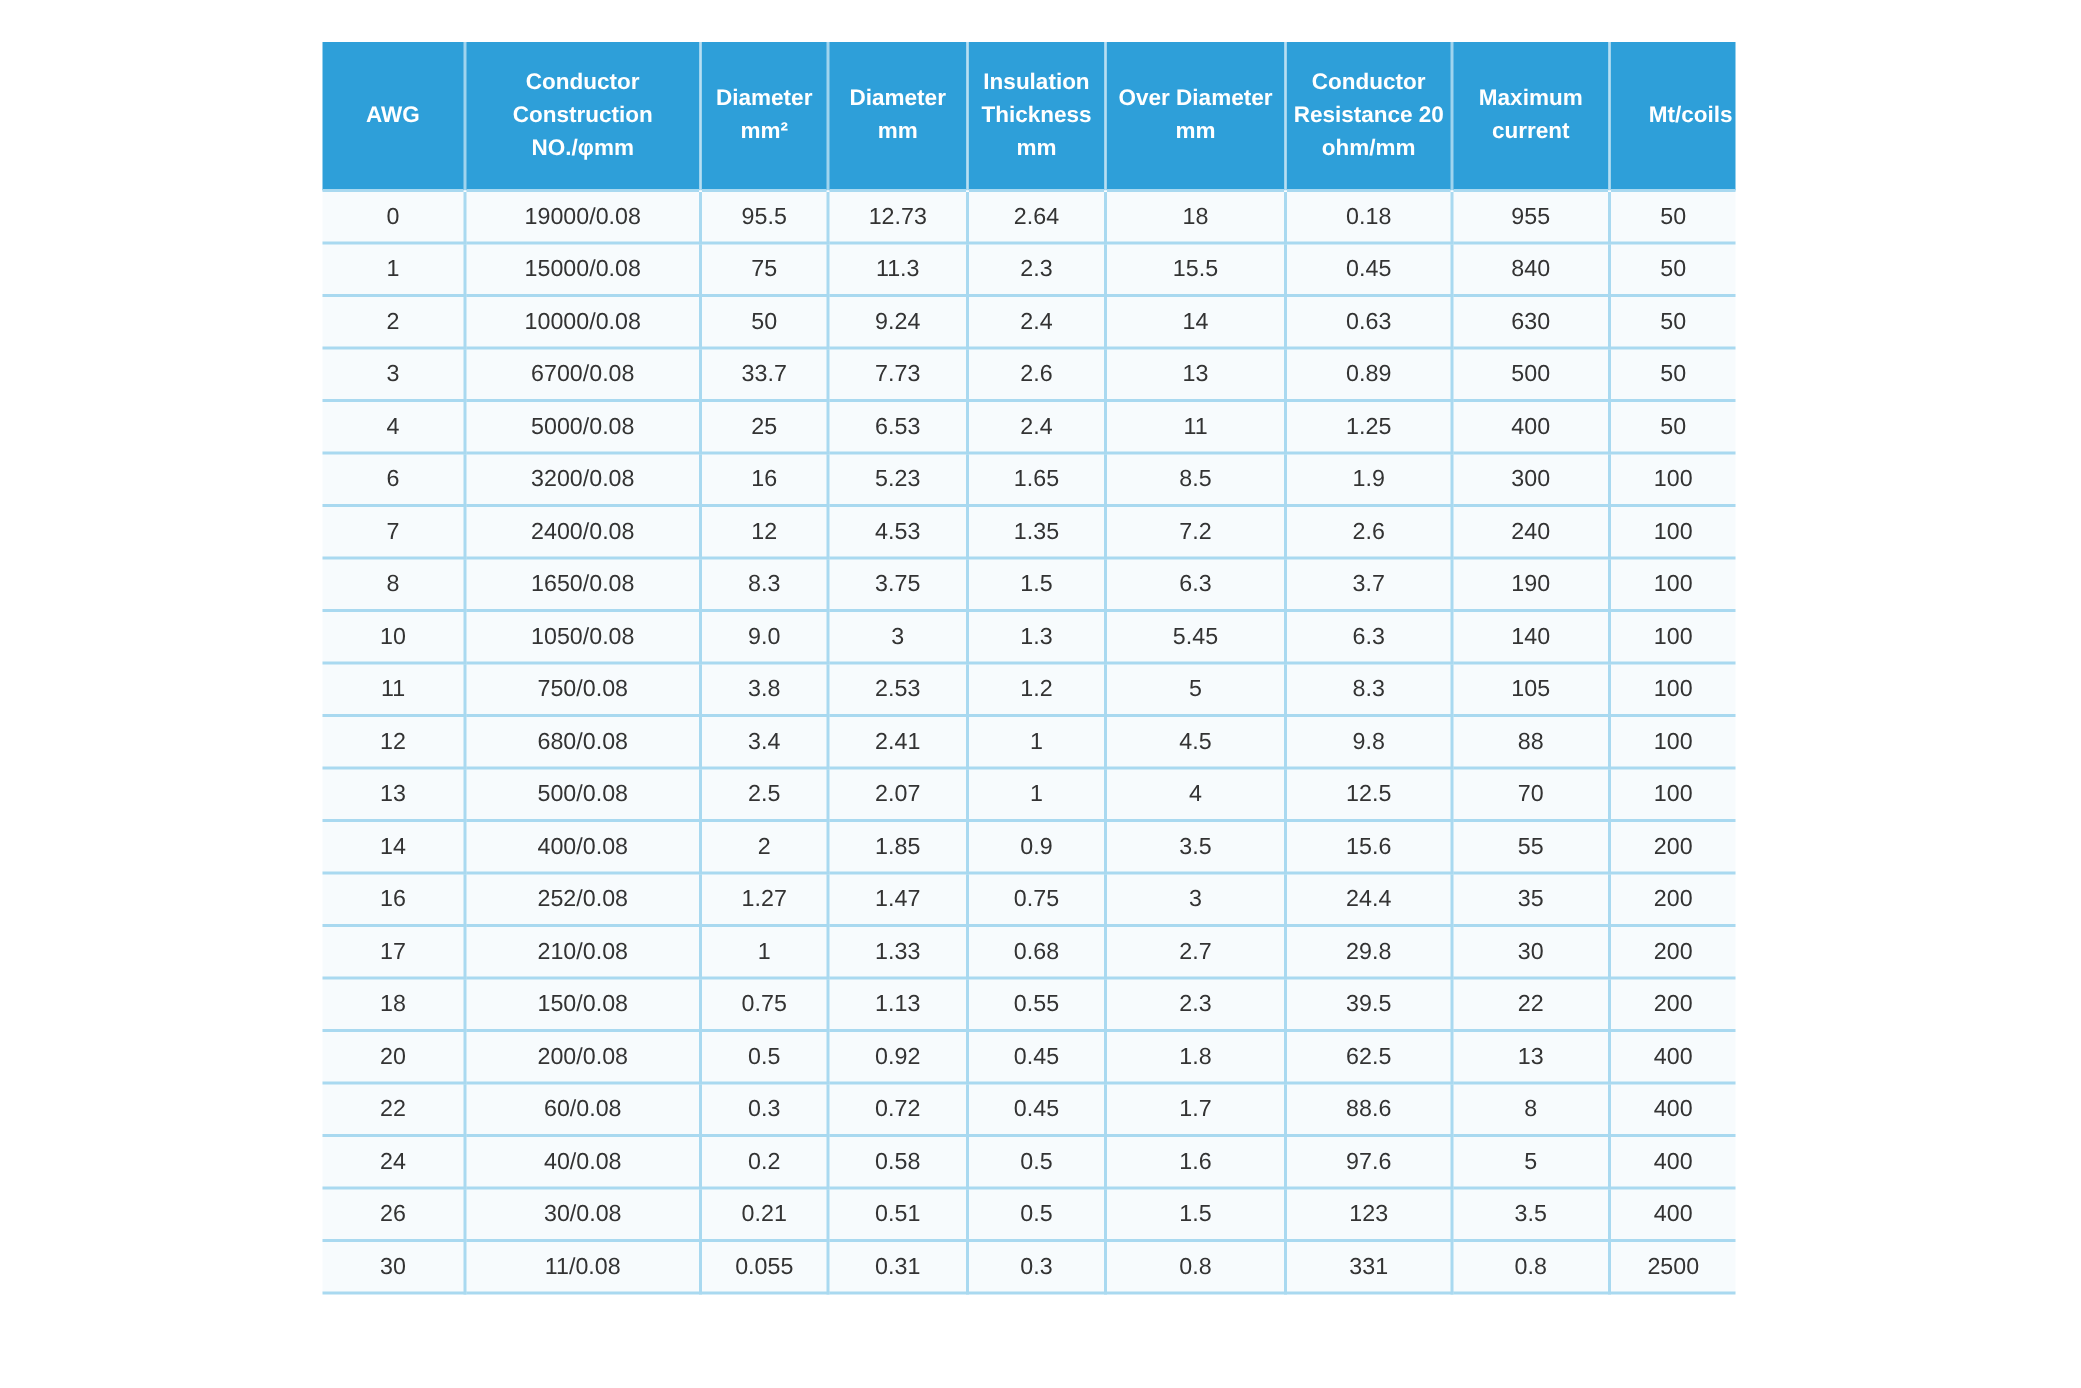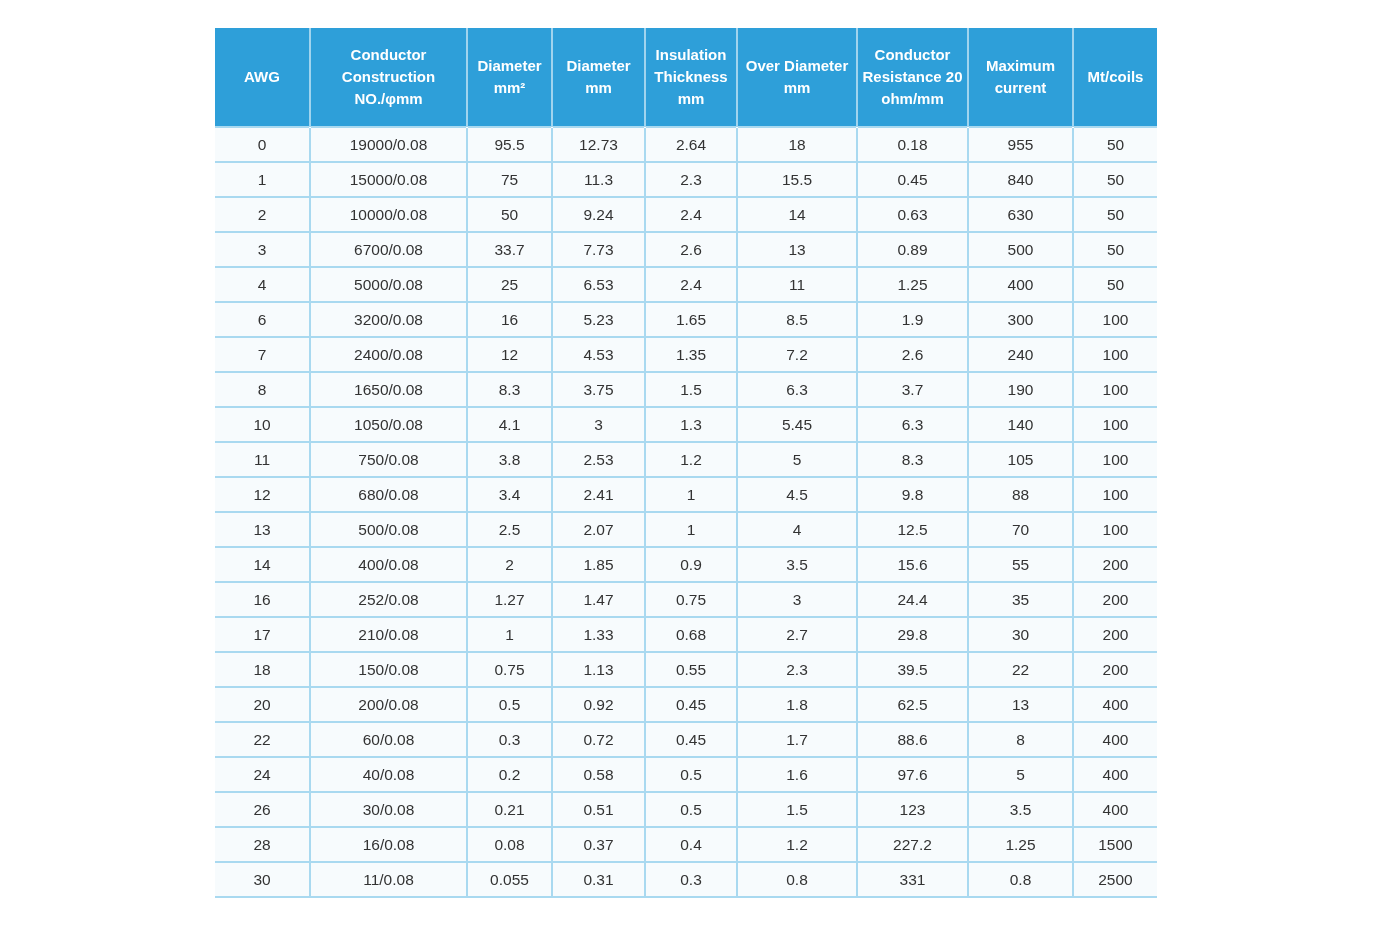--- a/index.html
+++ b/index.html
@@ -33,20 +33,21 @@
     line-height: 1.45;
     height: 98px;
     text-align: center;
     vertical-align: middle;
     white-space: pre-line;
     padding: 0 2px;
     border-right: 2px solid rgba(255,255,255,0.55);
   }
   table.spec thead th:last-child {
     border-right: none;
+    text-align: right;
   }
   table.spec tbody td {
     background: #f7fbfd;
     color: #333333;
     font-size: 15.5px;
     text-align: center;
     vertical-align: middle;
     height: 33px;
     padding: 0 2px;
     border-right: 2px solid #a9d9f0;
@@ -182,21 +183,21 @@
             <td>3.75</td>
             <td>1.5</td>
             <td>6.3</td>
             <td>3.7</td>
             <td>190</td>
             <td>100</td>
           </tr>
           <tr>
             <td>10</td>
             <td>1050/0.08</td>
-            <td>4.1</td>
+            <td>9.0</td>
             <td>3</td>
             <td>1.3</td>
             <td>5.45</td>
             <td>6.3</td>
             <td>140</td>
             <td>100</td>
           </tr>
           <tr>
             <td>11</td>
             <td>750/0.08</td>
@@ -312,31 +313,20 @@
             <td>30/0.08</td>
             <td>0.21</td>
             <td>0.51</td>
             <td>0.5</td>
             <td>1.5</td>
             <td>123</td>
             <td>3.5</td>
             <td>400</td>
           </tr>
           <tr>
-            <td>28</td>
-            <td>16/0.08</td>
-            <td>0.08</td>
-            <td>0.37</td>
-            <td>0.4</td>
-            <td>1.2</td>
-            <td>227.2</td>
-            <td>1.25</td>
-            <td>1500</td>
-          </tr>
-          <tr>
             <td>30</td>
             <td>11/0.08</td>
             <td>0.055</td>
             <td>0.31</td>
             <td>0.3</td>
             <td>0.8</td>
             <td>331</td>
             <td>0.8</td>
             <td>2500</td>
           </tr>

